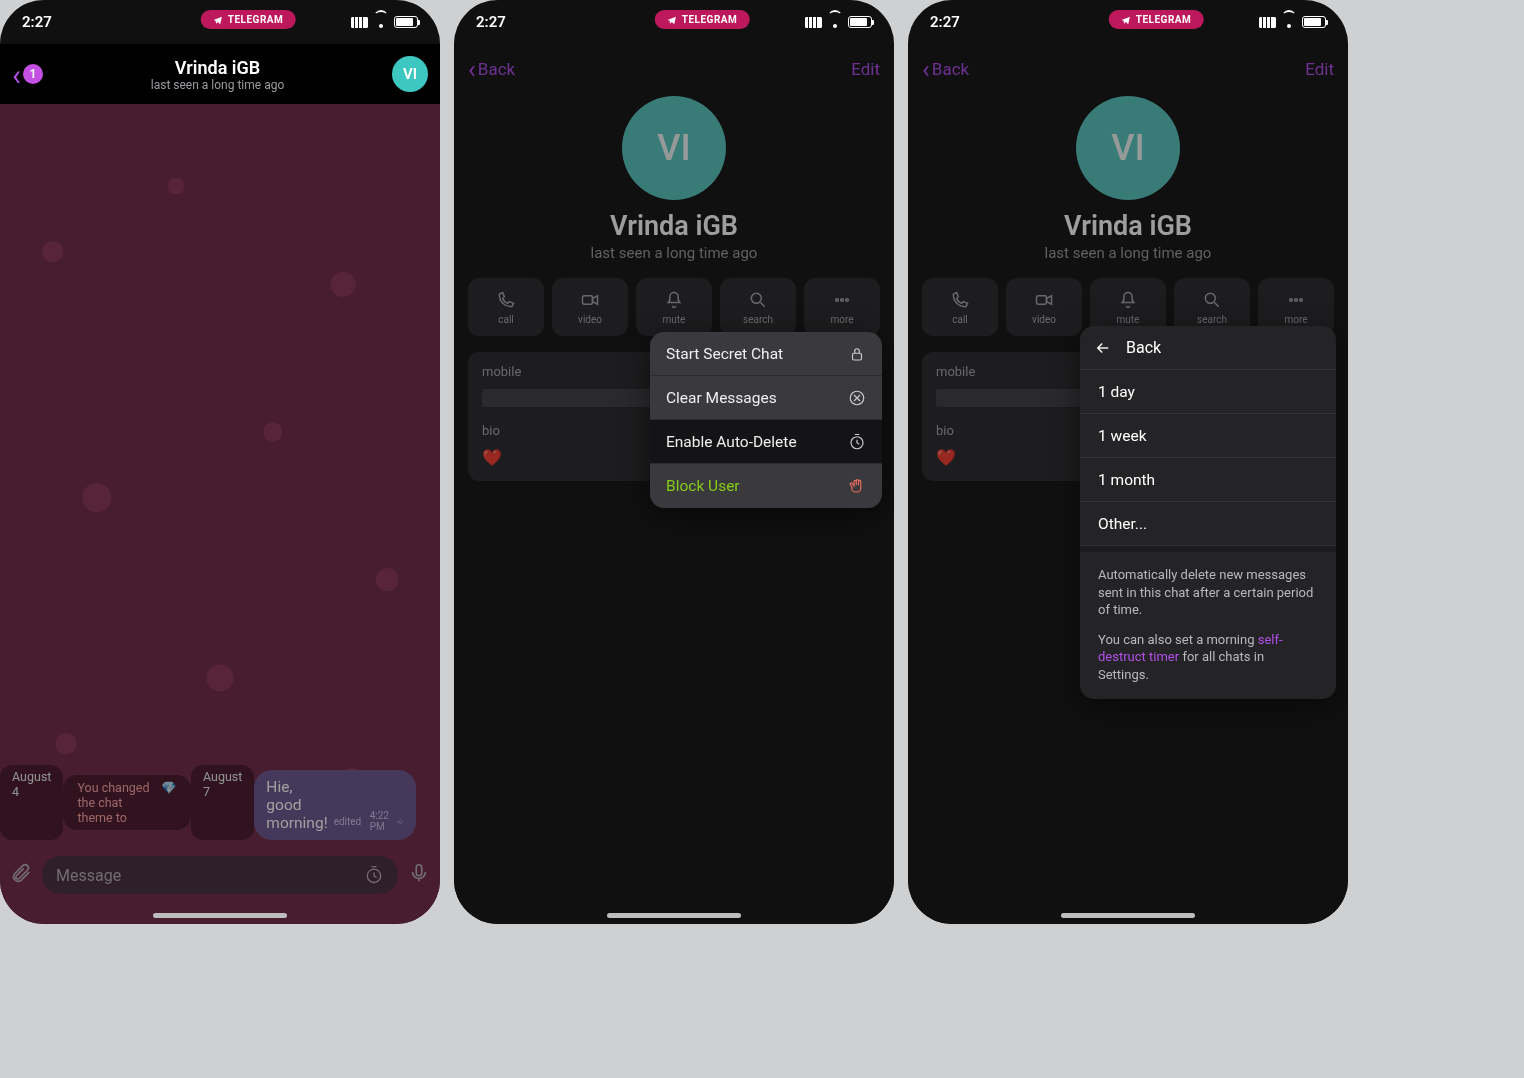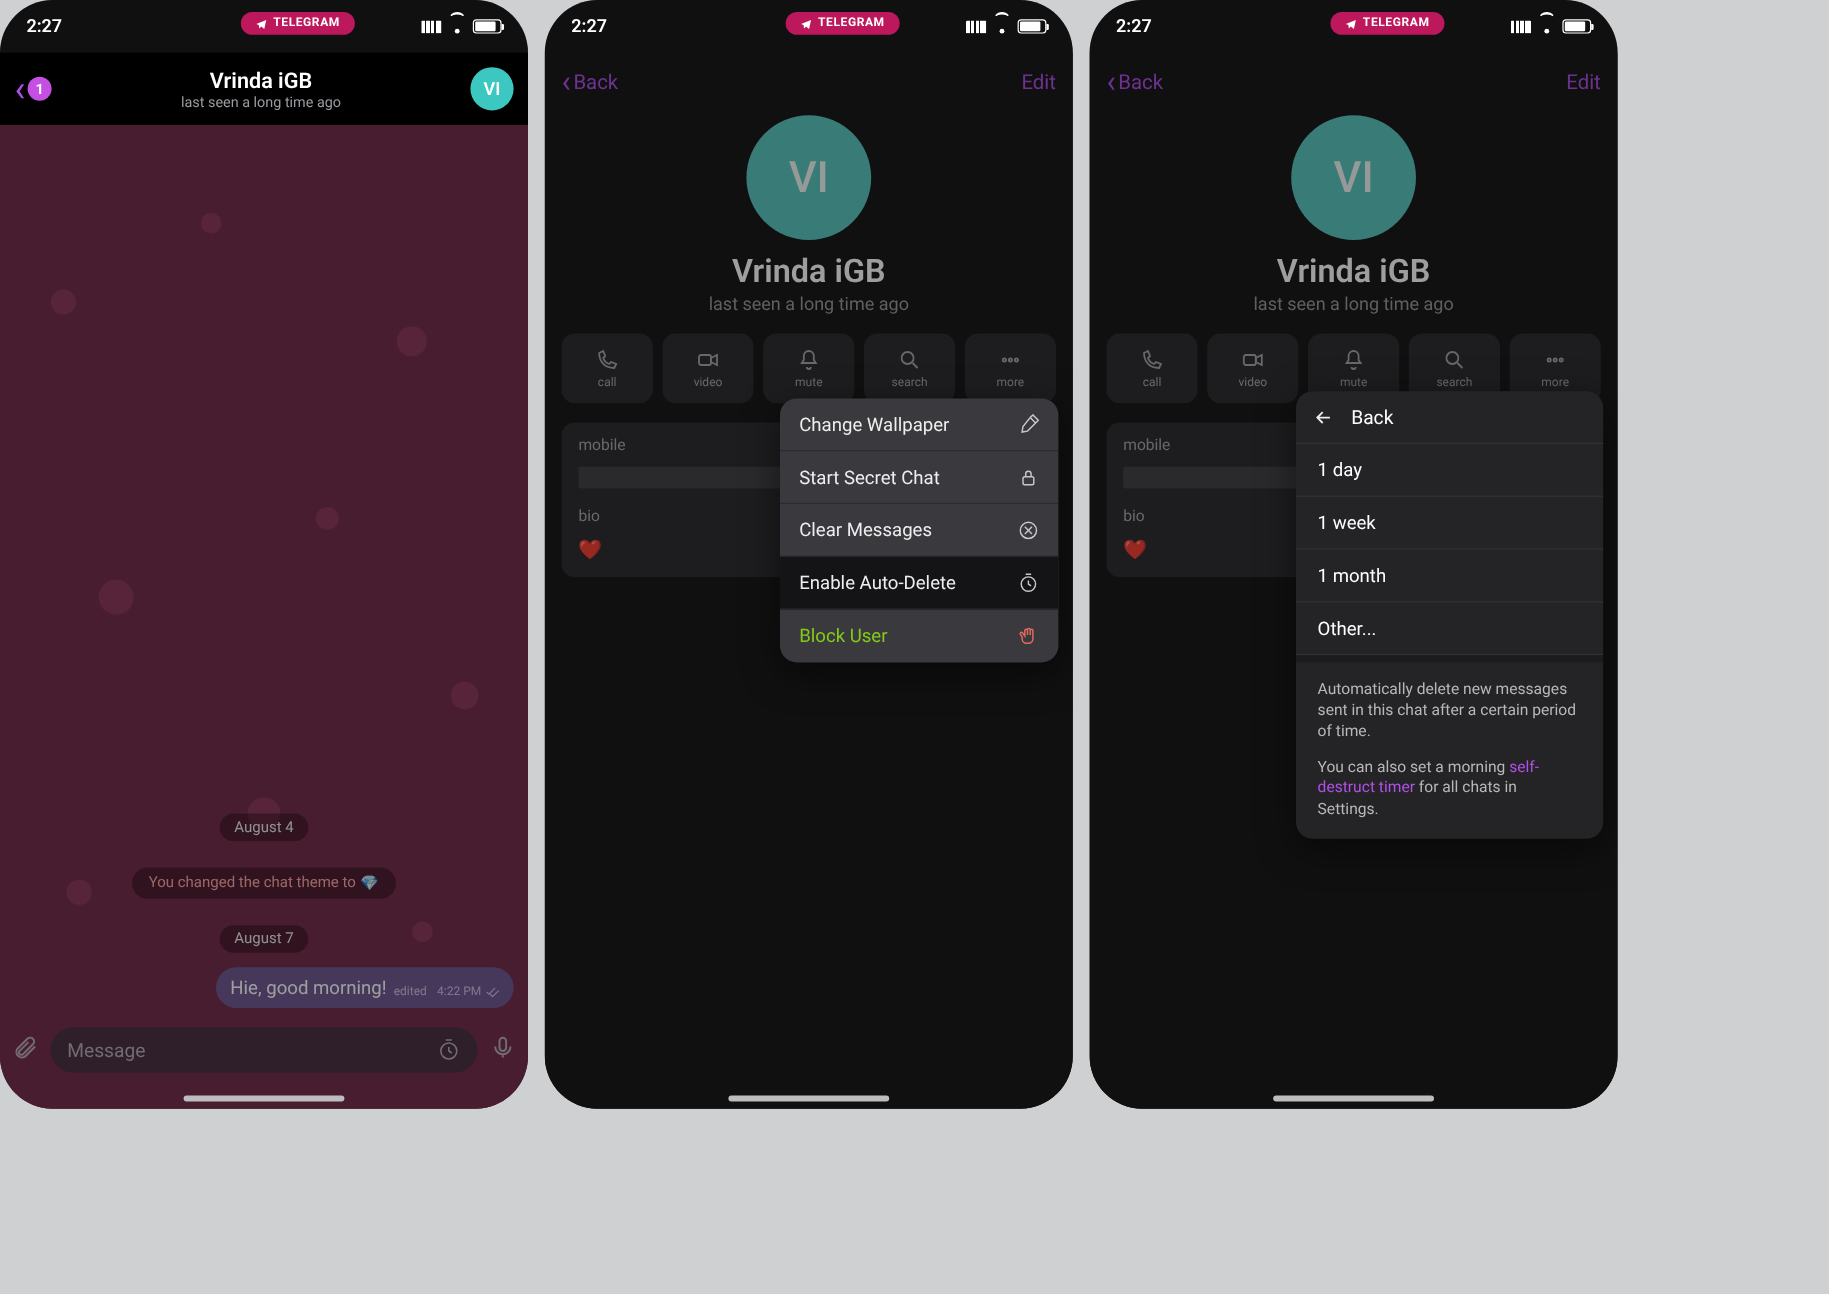--- a/index.html
+++ b/index.html
@@ -42,21 +42,21 @@
   }
   .date-chip { background:rgba(0,0,0,.32); color:#e8e8e8; font-size:12.5px; padding:4px 12px; border-radius:12px; margin:6px auto; width:fit-content; }
   .sys-chip { background:rgba(0,0,0,.32); color:#fca5a5; font-size:12.5px; padding:5px 14px; border-radius:14px; margin:16px auto; width:fit-content; display:flex; gap:4px; }
   .msg-out { align-self:flex-end; max-width:75%; background:#725b94; color:#fff; border-radius:18px; padding:8px 12px; font-size:15.5px; display:flex; align-items:flex-end; gap:6px; margin:6px 12px 6px auto; width:fit-content; position:relative; }
   .msg-meta { font-size:10px; color:#cfc1e2; display:flex; align-items:center; gap:3px; }
   .msg-meta svg { width:12px; height:12px; stroke:#cfc1e2; }
   .chat-bottom { position:absolute; bottom:0; left:0; right:0; padding:8px 10px 30px; display:flex; align-items:center; gap:10px; z-index:2; }
   .input-pill { flex:1; background:rgba(70,50,68,.85); border-radius:20px; height:38px; display:flex; align-items:center; padding:0 14px; color:#b7aeb5; font-size:16px; justify-content:space-between; }
   .ico-btn { color:#b7aeb5; }
   .home-ind { position:absolute; bottom:6px; left:50%; transform:translateX(-50%); width:134px; height:5px; background:#bdbdbd; border-radius:3px; z-index:50; }
-  .chat-stack { position:absolute; bottom:78px; left:0; right:0; display:flex; flex-direction:column; z-index:2; }
+  .chat-stack { position:absolute; bottom:78px; left:0; right:12px; display:flex; flex-direction:row; z-index:2; }
   
   .prof-header { height:50px; display:flex; align-items:center; justify-content:space-between; padding:0 14px; position:relative; z-index:10; }
   .nav-btn { color:#b050e8; font-size:17px; display:flex; align-items:center; gap:2px; }
   .nav-btn .ch { font-size:26px; line-height:0; }
   .big-avatar { width:104px; height:104px; border-radius:50%; background:#5cc7c1; color:#f0f8f7; display:flex; align-items:center; justify-content:center; font-size:36px; font-weight:500; margin:2px auto 10px; }
   .prof-name { text-align:center; font-size:27px; font-weight:600; }
   .prof-sub { text-align:center; font-size:15px; color:#9b9ba1; margin-top:2px; margin-bottom:16px; }
   .action-row { display:flex; gap:8px; padding:0 14px; margin-bottom:16px; }
   .act { flex:1; background:#2f2f33; border-radius:11px; height:58px; display:flex; flex-direction:column; align-items:center; justify-content:center; gap:4px; color:#a9a9ad; font-size:10px; }
   .act svg { width:20px; height:20px; fill:none; stroke:#a9a9ad; stroke-width:1.8; }
@@ -220,26 +220,20 @@
     <div class="info-card">
       <div class="info-label">mobile</div>
       <div class="redact"></div>
       <div class="info-label">bio</div>
       <div>❤️</div>
     </div>
   </div>
   <div class="overlay-dim"></div>
   <div class="popup">
     <div class="mrow">
-        <span>Change Wallpaper</span>
-        <svg viewBox="0 0 24 24">
-          <path d="M14 4l6 6-9 9-6 1 1-6zM14 4l3-3 6 6-3 3"></path>
-        </svg>
-      </div>
-    <div class="mrow">
         <span>Start Secret Chat</span>
         <svg viewBox="0 0 24 24">
           <rect x="6" y="11" width="12" height="9" rx="2"></rect>
           <path d="M9 11V8a3 3 0 016 0v3"></path>
         </svg>
       </div>
     <div class="mrow">
         <span>Clear Messages</span>
         <svg viewBox="0 0 24 24">
           <circle cx="12" cy="12" r="9"></circle>

